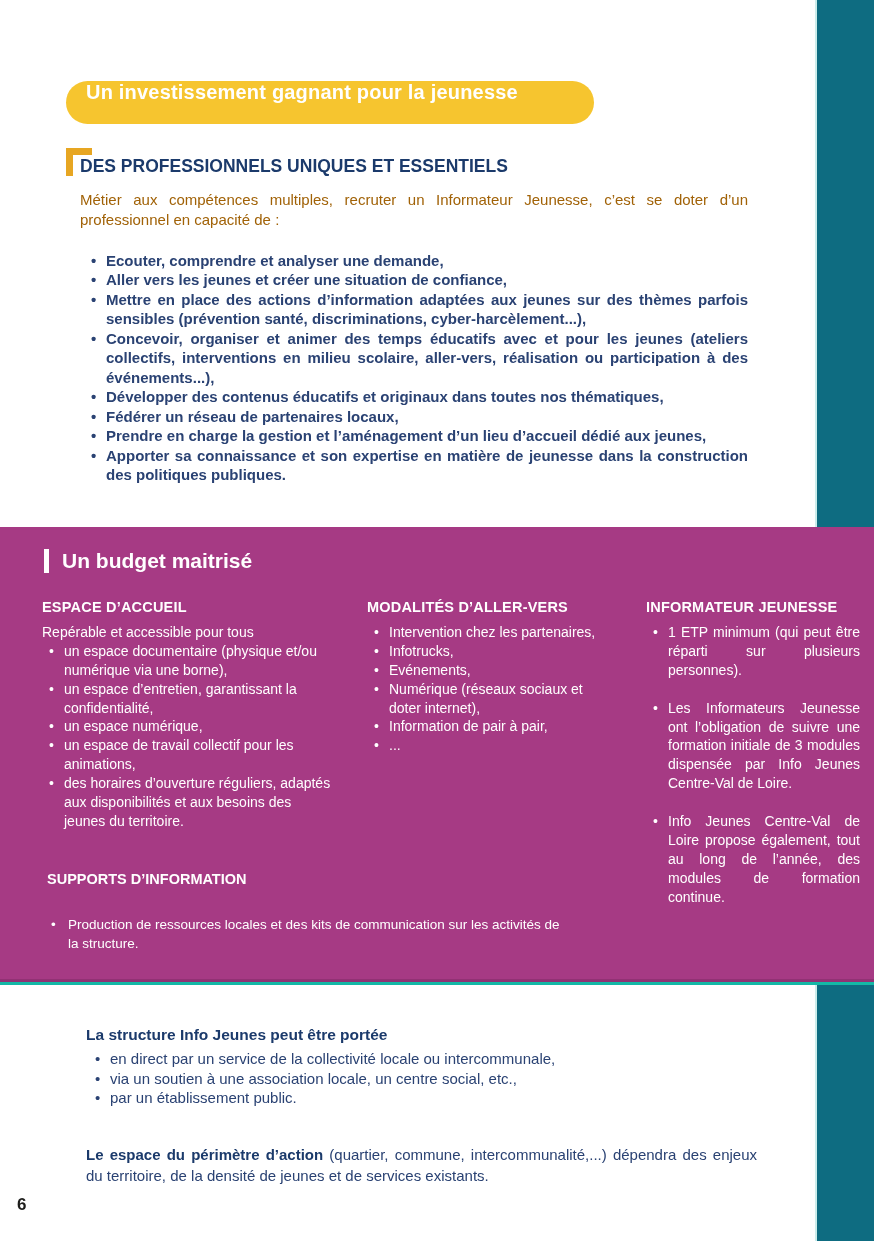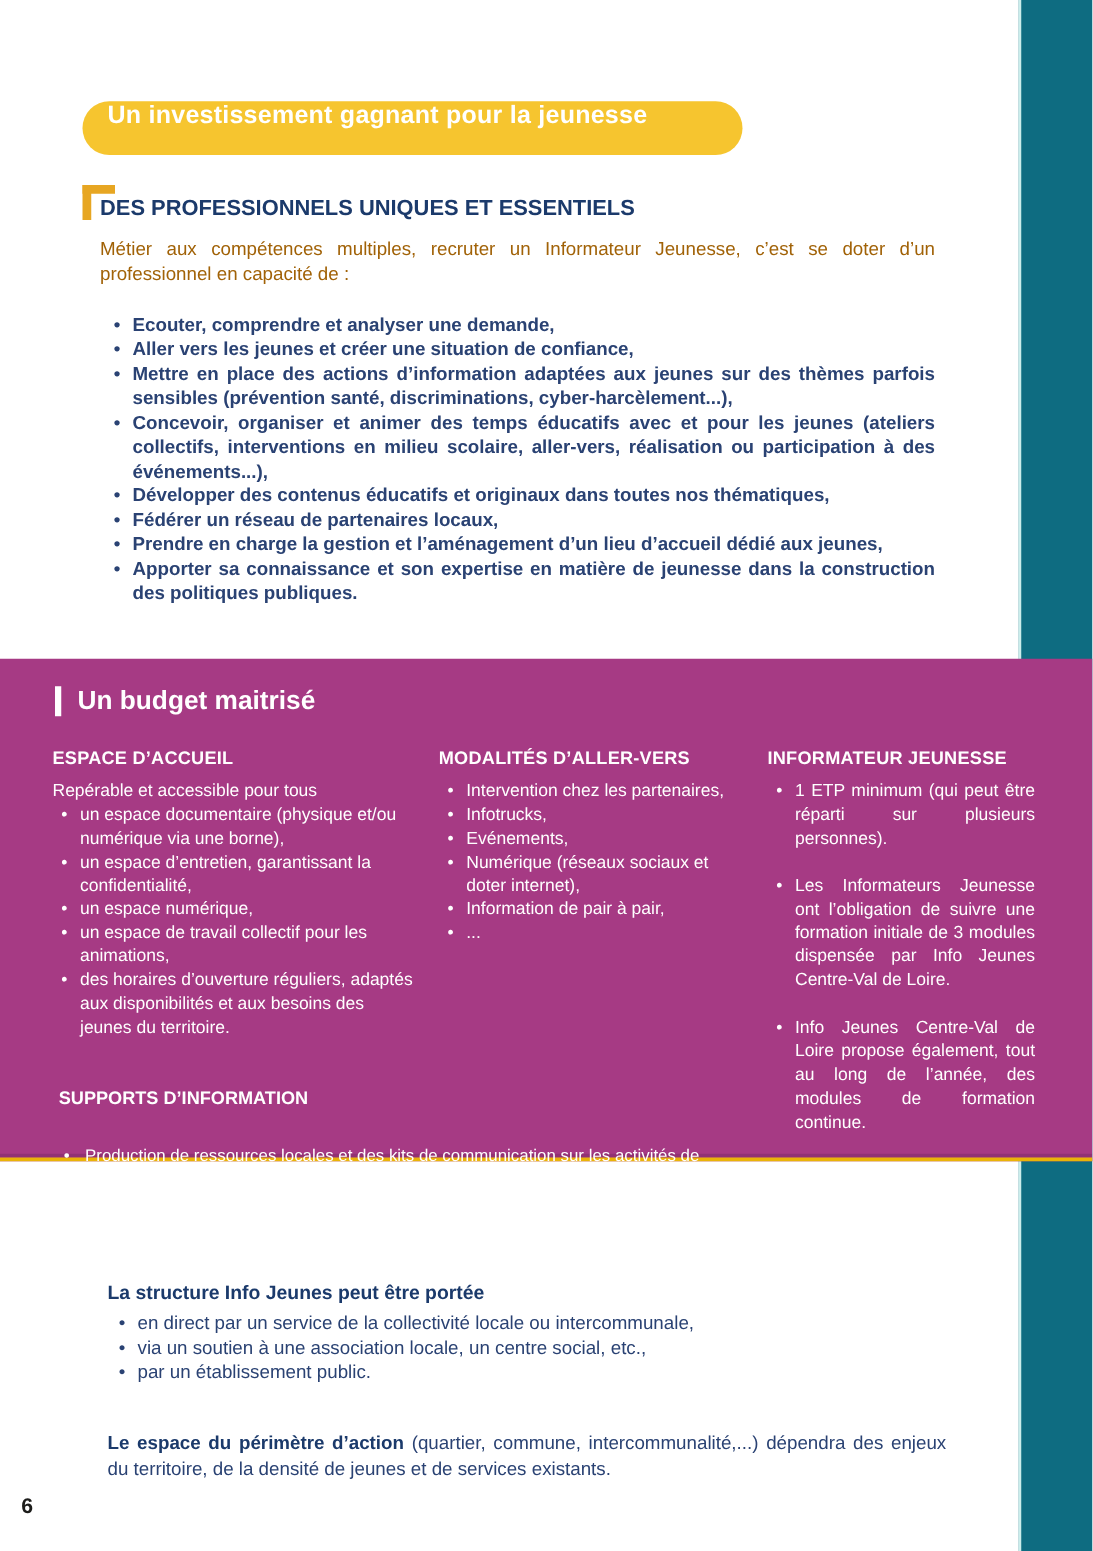--- a/index.html
+++ b/index.html
@@ -83,25 +83,25 @@
     line-height: 1.3;
     color: #2A4273;
     text-align: justify;
     font-weight: bold;
   }
 
   
   .budget-band {
     position: absolute;
     left: 0; top: 527px;
-    width: 874px; height: 402px;
+    width: 874px; height: 458px;
     background: #A63A84;
     color: #ffffff;
     z-index: 3;
-    border-bottom: 3px solid #eab308;
+    border-bottom: 3px solid #14b8a6;
     box-shadow: inset 0 -3px 0 rgba(0,0,0,0.12);
   }
   .budget-title {
     position: absolute;
     left: 44px; top: 22px;
     display: flex;
     align-items: center;
   }
   .title-bar {
     width: 5px; height: 24px;
@@ -109,21 +109,21 @@
     margin-right: 13px;
   }
   .budget-title-text {
     font-size: 21px;
     font-weight: bold;
   }
   .budget-columns {
     position: absolute;
     left: 42px; top: 72px;
     display: flex;
-    column-gap: 17px;
+    column-gap: 33px;
   }
   .col { flex: none; }
   .col-1 { width: 292px; }
   .col-2 { width: 246px; }
   .col-3 { width: 214px; }
   .col-heading {
     font-size: 14.5px;
     font-weight: bold;
     letter-spacing: 0.2px;
     margin: 0 0 8px 0;

